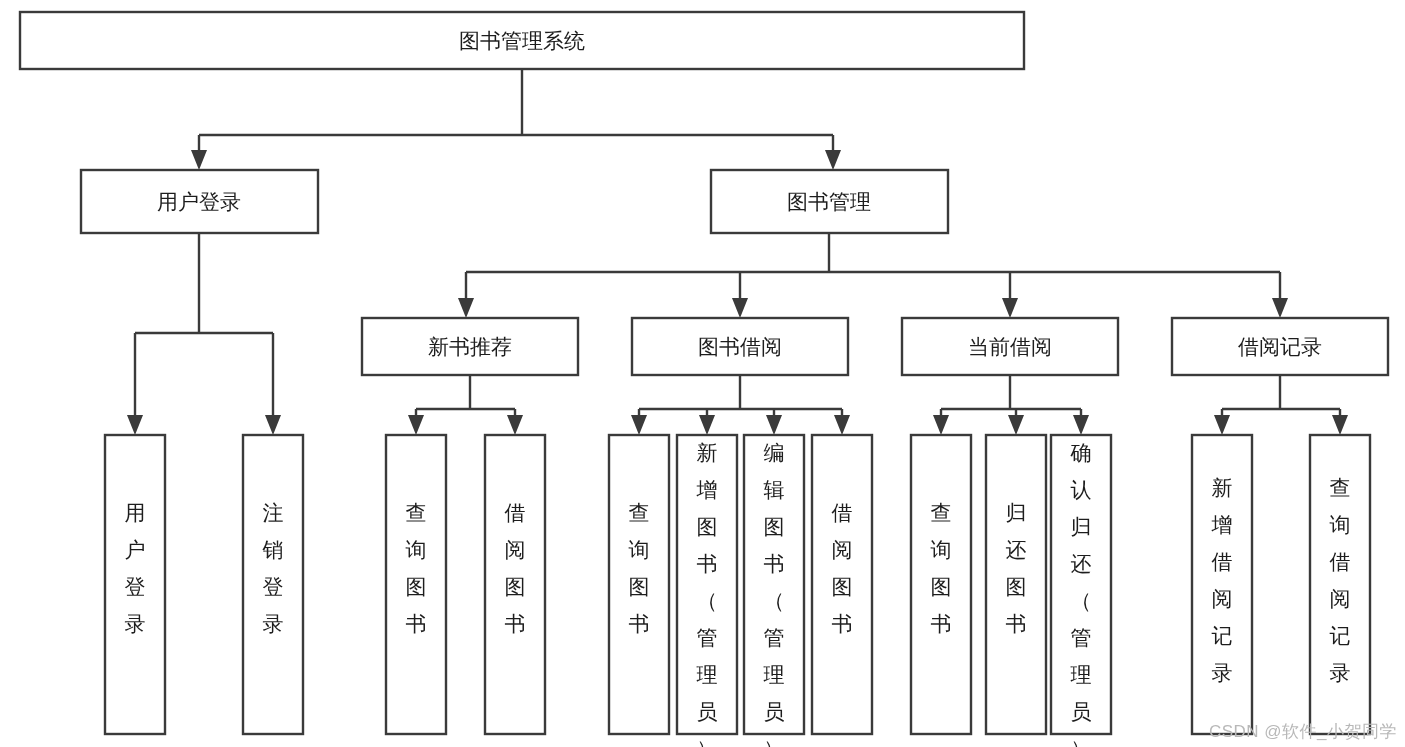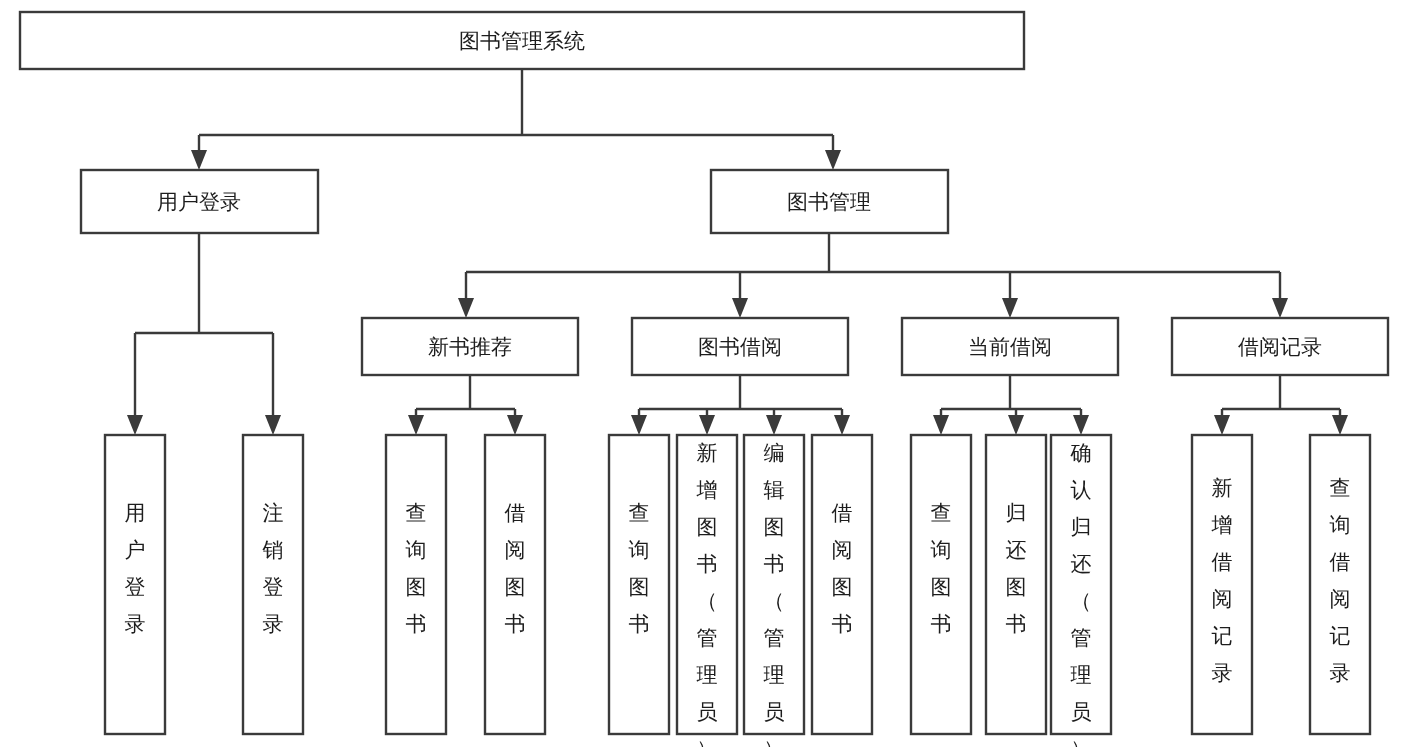--- a/index.html
+++ b/index.html
@@ -204,13 +204,14 @@
       <text class="node-label-v" x="1222" y="495"><tspan x="1222" y="495">新</tspan><tspan x="1222" y="532">增</tspan><tspan x="1222" y="569">借</tspan><tspan x="1222" y="606">阅</tspan><tspan x="1222" y="643">记</tspan><tspan x="1222" y="680">录</tspan></text>
     </g>
 
     <g>
       <rect class="node-box" x="1310" y="435" width="60" height="299"></rect>
       <text class="node-label-v" x="1340" y="495"><tspan x="1340" y="495">查</tspan><tspan x="1340" y="532">询</tspan><tspan x="1340" y="569">借</tspan><tspan x="1340" y="606">阅</tspan><tspan x="1340" y="643">记</tspan><tspan x="1340" y="680">录</tspan></text>
     </g>
 
   </svg>
 
+  <div class="watermark">CSDN @软件_小贺同学</div>
 </div>
 
 </body></html>

